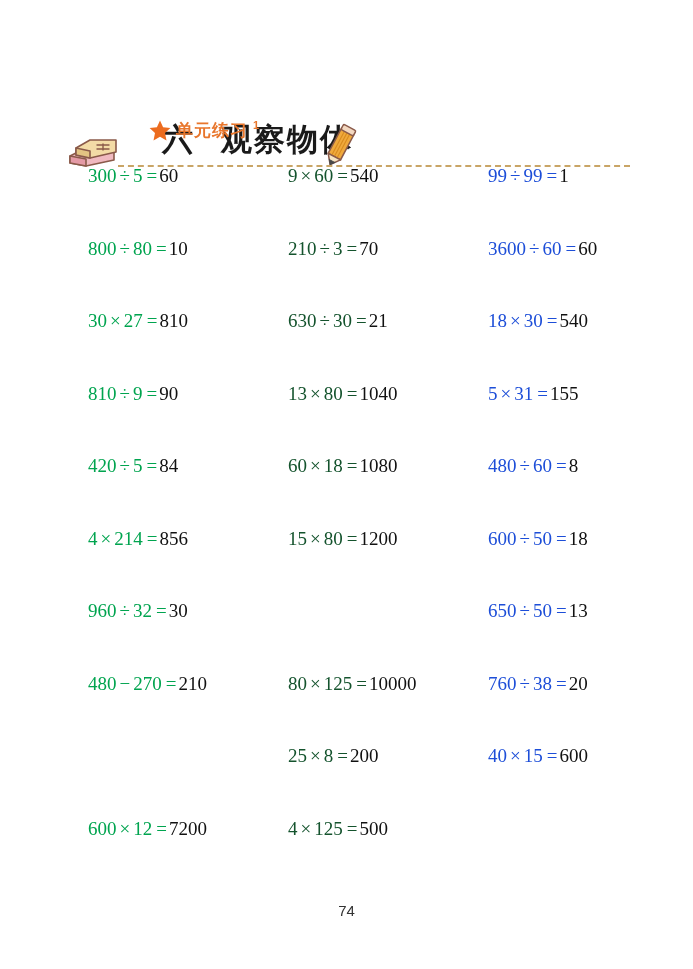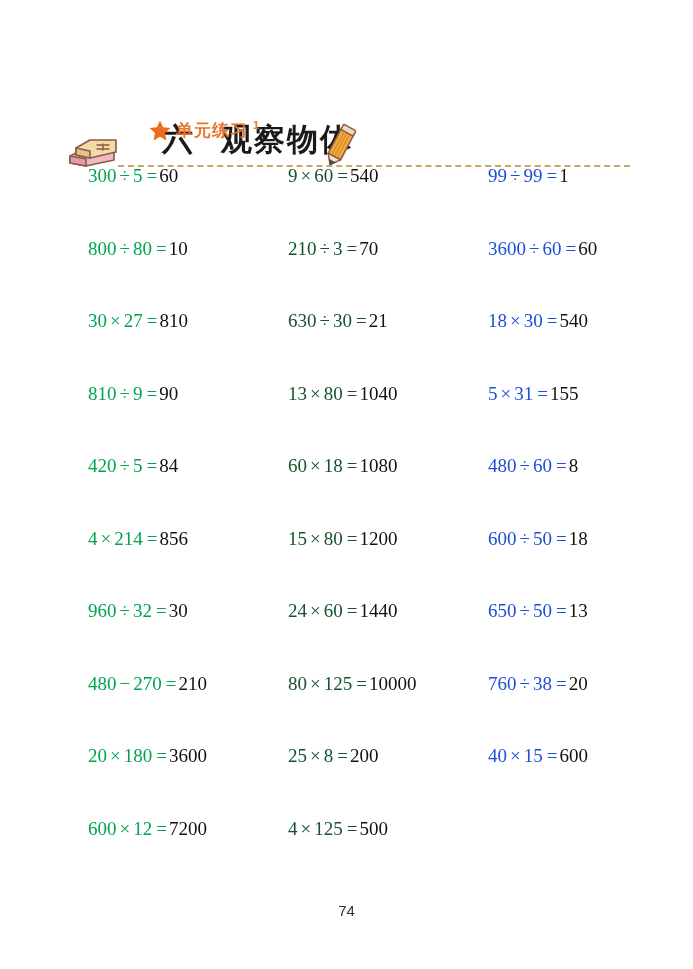--- a/index.html
+++ b/index.html
@@ -217,30 +217,28 @@
       <div class="problem-cell col-1"><span class="expr expr-blue"><span>60</span><span class="op">×</span><span>18</span><span class="eq">=</span></span><span class="answer">1080</span></div>
       <div class="problem-cell col-2"><span class="expr expr-pink"><span>480</span><span class="op">÷</span><span>60</span><span class="eq">=</span></span><span class="answer">8</span></div>
     </div>
     <div class="problem-row">
       <div class="problem-cell col-0"><span class="expr expr-green"><span>4</span><span class="op">×</span><span>214</span><span class="eq">=</span></span><span class="answer">856</span></div>
       <div class="problem-cell col-1"><span class="expr expr-blue"><span>15</span><span class="op">×</span><span>80</span><span class="eq">=</span></span><span class="answer">1200</span></div>
       <div class="problem-cell col-2"><span class="expr expr-pink"><span>600</span><span class="op">÷</span><span>50</span><span class="eq">=</span></span><span class="answer">18</span></div>
     </div>
     <div class="problem-row">
       <div class="problem-cell col-0"><span class="expr expr-green"><span>960</span><span class="op">÷</span><span>32</span><span class="eq">=</span></span><span class="answer">30</span></div>
-      <div class="problem-cell col-1"><span class="expr expr-blue"><span>24</span><span class="op">×</span><span>60</span><span class="eq">=</span></span><span class="answer">1440</span></div>
       <div class="problem-cell col-2"><span class="expr expr-pink"><span>650</span><span class="op">÷</span><span>50</span><span class="eq">=</span></span><span class="answer">13</span></div>
     </div>
     <div class="problem-row">
       <div class="problem-cell col-0"><span class="expr expr-green"><span>480</span><span class="op">−</span><span>270</span><span class="eq">=</span></span><span class="answer">210</span></div>
       <div class="problem-cell col-1"><span class="expr expr-blue"><span>80</span><span class="op">×</span><span>125</span><span class="eq">=</span></span><span class="answer">10000</span></div>
       <div class="problem-cell col-2"><span class="expr expr-pink"><span>760</span><span class="op">÷</span><span>38</span><span class="eq">=</span></span><span class="answer">20</span></div>
     </div>
     <div class="problem-row">
-      <div class="problem-cell col-0"><span class="expr expr-green"><span>20</span><span class="op">×</span><span>180</span><span class="eq">=</span></span><span class="answer">3600</span></div>
       <div class="problem-cell col-1"><span class="expr expr-blue"><span>25</span><span class="op">×</span><span>8</span><span class="eq">=</span></span><span class="answer">200</span></div>
       <div class="problem-cell col-2"><span class="expr expr-pink"><span>40</span><span class="op">×</span><span>15</span><span class="eq">=</span></span><span class="answer">600</span></div>
     </div>
     <div class="problem-row">
       <div class="problem-cell col-0"><span class="expr expr-green"><span>600</span><span class="op">×</span><span>12</span><span class="eq">=</span></span><span class="answer">7200</span></div>
       <div class="problem-cell col-1"><span class="expr expr-blue"><span>4</span><span class="op">×</span><span>125</span><span class="eq">=</span></span><span class="answer">500</span></div>
     </div>
   </div>
 
 <div id="page-number">74</div>

